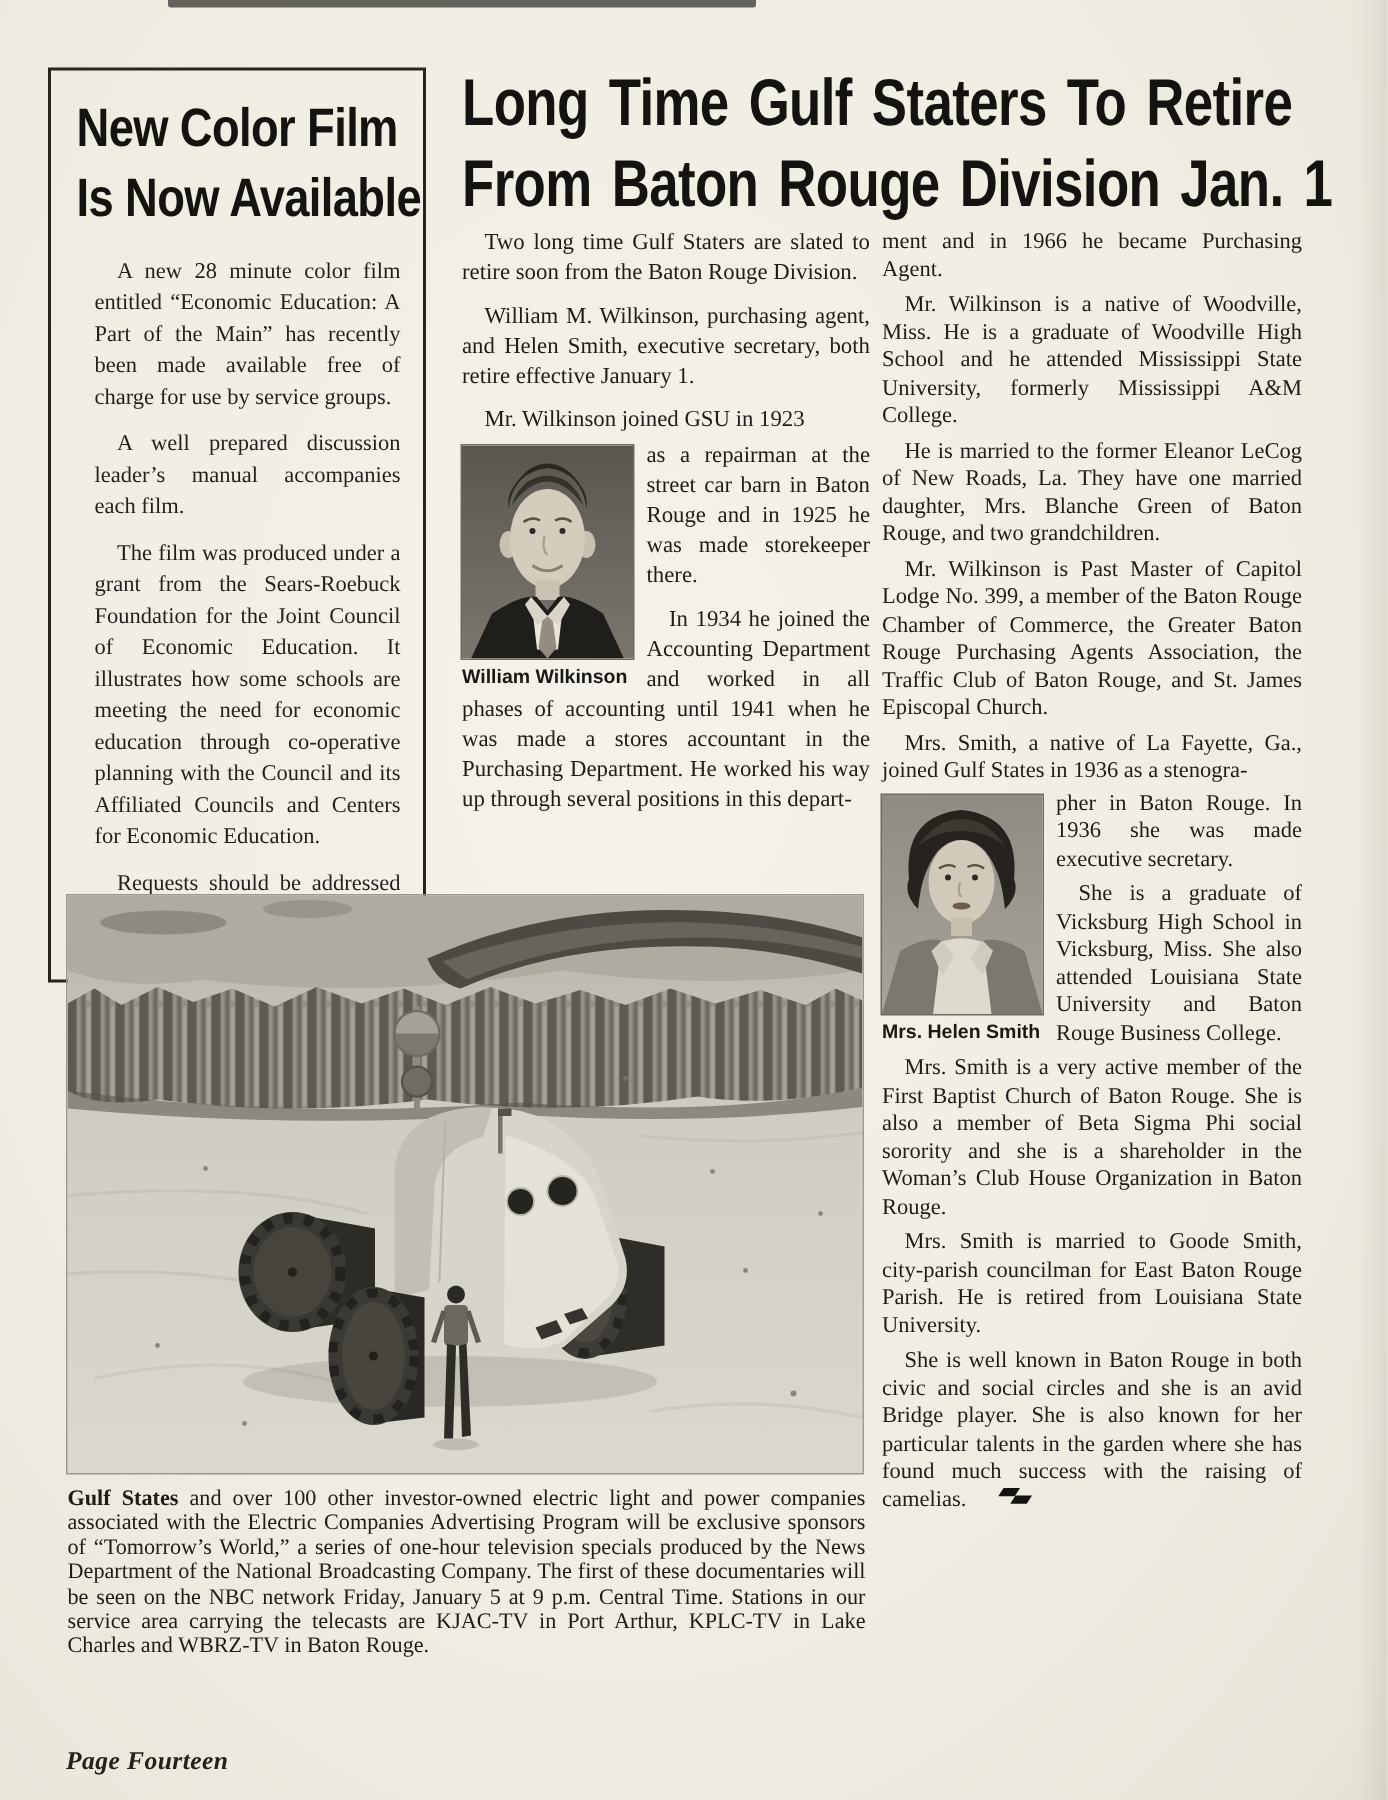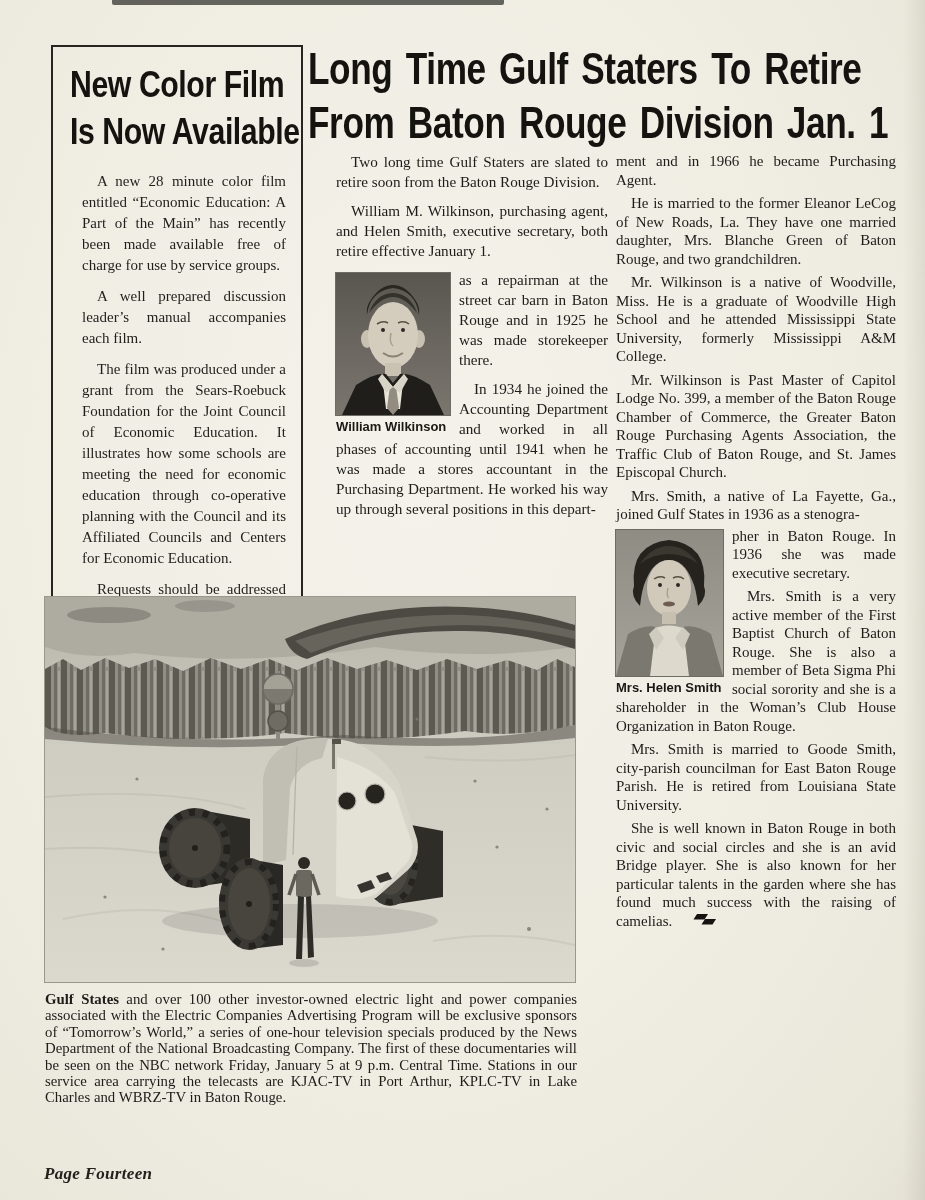--- a/index.html
+++ b/index.html
@@ -11,21 +11,21 @@
   .page{
     position:absolute;left:0;top:0;width:925px;height:1200px;
     background:radial-gradient(ellipse at 45% 40%, #f4f2ea 0%, #f0ede3 55%, #e9e6da 92%, #e4e1d4 100%);
   }
   .edge-shade{position:absolute;right:0;top:0;width:22px;height:1200px;
     background:linear-gradient(to right, rgba(0,0,0,0) 0%, rgba(90,85,70,.10) 100%);}
   .top-strip{position:absolute;left:112px;top:0;width:392px;height:5px;background:#4a4a45;opacity:.85;border-radius:0 0 2px 2px;}
 
   
   .film-box{
-    position:absolute;left:51px;top:45px;width:252px;height:610px;box-sizing:border-box;
+    position:absolute;left:32px;top:45px;width:252px;height:610px;box-sizing:border-box;
     border:2px solid #26251f;padding:12px 15px 0 17px;background:transparent;
   }
   .box-title{
     font-family:"Liberation Sans", sans-serif;font-weight:700;color:#14130f;
     font-size:36px;line-height:47px;letter-spacing:-.5px;
     transform:scaleX(.84);transform-origin:0 0;white-space:nowrap;margin-top:2px;
   }
   .film-body{margin-top:16px;font-size:15px;line-height:21px;color:#201f1b;text-align:justify;}
   .film-body p{margin:0 0 10px 12px;}
   .indent{text-indent:15px;}
@@ -34,21 +34,21 @@
 
   
   .headline{
     position:absolute;left:308px;top:42px;width:760px;
     font-family:"Liberation Sans", sans-serif;font-weight:700;color:#14130f;
     font-size:44px;line-height:54px;letter-spacing:-.5px;word-spacing:5px;
     transform:scaleX(.80);transform-origin:0 0;white-space:nowrap;
   }
 
   
-  .col{position:absolute;color:#1d1c18;text-align:justify;margin-left:28px;}
+  .col{position:absolute;color:#1d1c18;text-align:justify;}
   .col p{margin:0;}
   .col1{left:308px;top:152px;width:272px;font-size:15.2px;line-height:20px;}
   .col1 p{margin-bottom:9px;}
   .col2{left:588px;top:152px;width:280px;font-size:15px;line-height:18.5px;}
   .col2 p{margin-bottom:5px;}
   .cont{text-indent:0;}
 
   .photo-float{float:left;margin:3px 9px 2px 0;}
   .photo-frame{display:block;outline:1px solid #6e6b63;line-height:0;}
   .photo-caption{
@@ -103,20 +103,21 @@
   </div>
 
   <div class="headline">
     <div>Long Time Gulf Staters To Retire</div>
     <div>From Baton Rouge Division Jan. 1</div>
   </div>
 
   <div class="col col1">
     <p class="indent">Two long time Gulf Staters are slated to retire soon from the Baton Rouge Division.</p>
     <p class="indent">William M. Wilkinson, purchasing agent, and Helen Smith, executive secretary, both retire effective January 1.</p>
+    <p class="indent" style="margin-bottom:4px;">Mr. Wilkinson joined GSU in 1923</p>
 
     <div class="photo-float wilkinson-float">
       <span class="photo-frame">
         <svg width="114" height="142" viewBox="0 0 114 142" xmlns="http://www.w3.org/2000/svg">
           <defs>
             <linearGradient id="wbg" x1="0" y1="0" x2="0" y2="1">
               <stop offset="0" stop-color="#595650"></stop>
                 <stop offset=".6" stop-color="#6e6a63"></stop>
                 <stop offset="1" stop-color="#7a766e"></stop>
             </linearGradient>
@@ -143,22 +144,22 @@
       </span>
       <div class="photo-caption">William Wilkinson</div>
     </div>
 
     <p class="cont">as a repairman at the street car barn in Baton Rouge and in 1925 he was made storekeeper there.</p>
     <p class="indent">In 1934 he joined the Accounting Department and worked in all phases of accounting until 1941 when he was made a stores accountant in the Purchasing Department. He worked his way up through several positions in this depart-</p>
   </div>
 
   <div class="col col2">
     <p class="cont">ment and in 1966 he became Purchasing Agent.</p>
+    <p class="indent">Mr. Wilkinson is a native of Woodville, Miss. He is a graduate of Woodville High School and he attended Mississippi State University, formerly Mississippi A&amp;M College.</p>
     <p class="indent">He is married to the former Eleanor LeCog of New Roads, La. They have one married daughter, Mrs. Blanche Green of Baton Rouge, and two grandchildren.</p>
-    <p class="indent">Mr. Wilkinson is a native of Woodville, Miss. He is a graduate of Woodville High School and he attended Mississippi State University, formerly Mississippi A&amp;M College.</p>
     <p class="indent">Mr. Wilkinson is Past Master of Capitol Lodge No. 399, a member of the Baton Rouge Chamber of Commerce, the Greater Baton Rouge Purchasing Agents Association, the Traffic Club of Baton Rouge, and St. James Episcopal Church.</p>
     <p class="indent" style="margin-bottom:3px;">Mrs. Smith, a native of La Fayette, Ga., joined Gulf States in 1936 as a stenogra-</p>
 
     <div class="photo-float smith-float">
       <span class="photo-frame">
         <svg width="107" height="146" viewBox="0 0 107 146" xmlns="http://www.w3.org/2000/svg">
           <defs>
             <linearGradient id="sbg" x1="0" y1="0" x2="0" y2="1">
               <stop offset="0" stop-color="#8f8c84"></stop>
                 <stop offset="1" stop-color="#a6a39a"></stop>
@@ -179,20 +180,21 @@
           <path d="M0,146 L12,104 Q28,94 40,97 L34,146 Z" fill="#7b786f"></path>
           <path d="M107,146 L95,104 Q79,94 67,97 L73,146 Z" fill="#7b786f"></path>
           <path d="M40,97 L48,108 L40,120 L33,104 Z" fill="#cfcbbf"></path>
           <path d="M67,97 L59,108 L67,120 L74,104 Z" fill="#cfcbbf"></path>
         </svg>
       </span>
       <div class="photo-caption">Mrs. Helen Smith</div>
     </div>
 
     <p class="cont">pher in Baton Rouge. In 1936 she was made executive secretary.</p>
+    <p class="indent">She is a graduate of Vicksburg High School in Vicksburg, Miss. She also attended Louisiana State University and Baton Rouge Business College.</p>
     <p class="indent">Mrs. Smith is a very active member of the First Baptist Church of Baton Rouge. She is also a member of Beta Sigma Phi social sorority and she is a shareholder in the Woman’s Club House Organization in Baton Rouge.</p>
     <p class="indent">Mrs. Smith is married to Goode Smith, city-parish councilman for East Baton Rouge Parish. He is retired from Louisiana State University.</p>
     <p class="indent"><span>She is well known in Baton Rouge in both civic and social circles and she is an avid Bridge player. She is also known for her particular talents in the garden where she has found much success with the raising of camelias.</span><span class="end-mark"><svg width="24" height="13" viewBox="0 0 24 13" xmlns="http://www.w3.org/2000/svg">
             <path d="M4,1 h11 l-3.5,5.5 h-11 Z" fill="#14130f"></path>
             <path d="M12,6 h11 l-3.5,5.5 h-11 Z" fill="#14130f"></path>
           </svg></span></p>
   </div>
 
   <div class="rover-photo">
     <svg width="530" height="385" viewBox="0 0 530 385" xmlns="http://www.w3.org/2000/svg">

